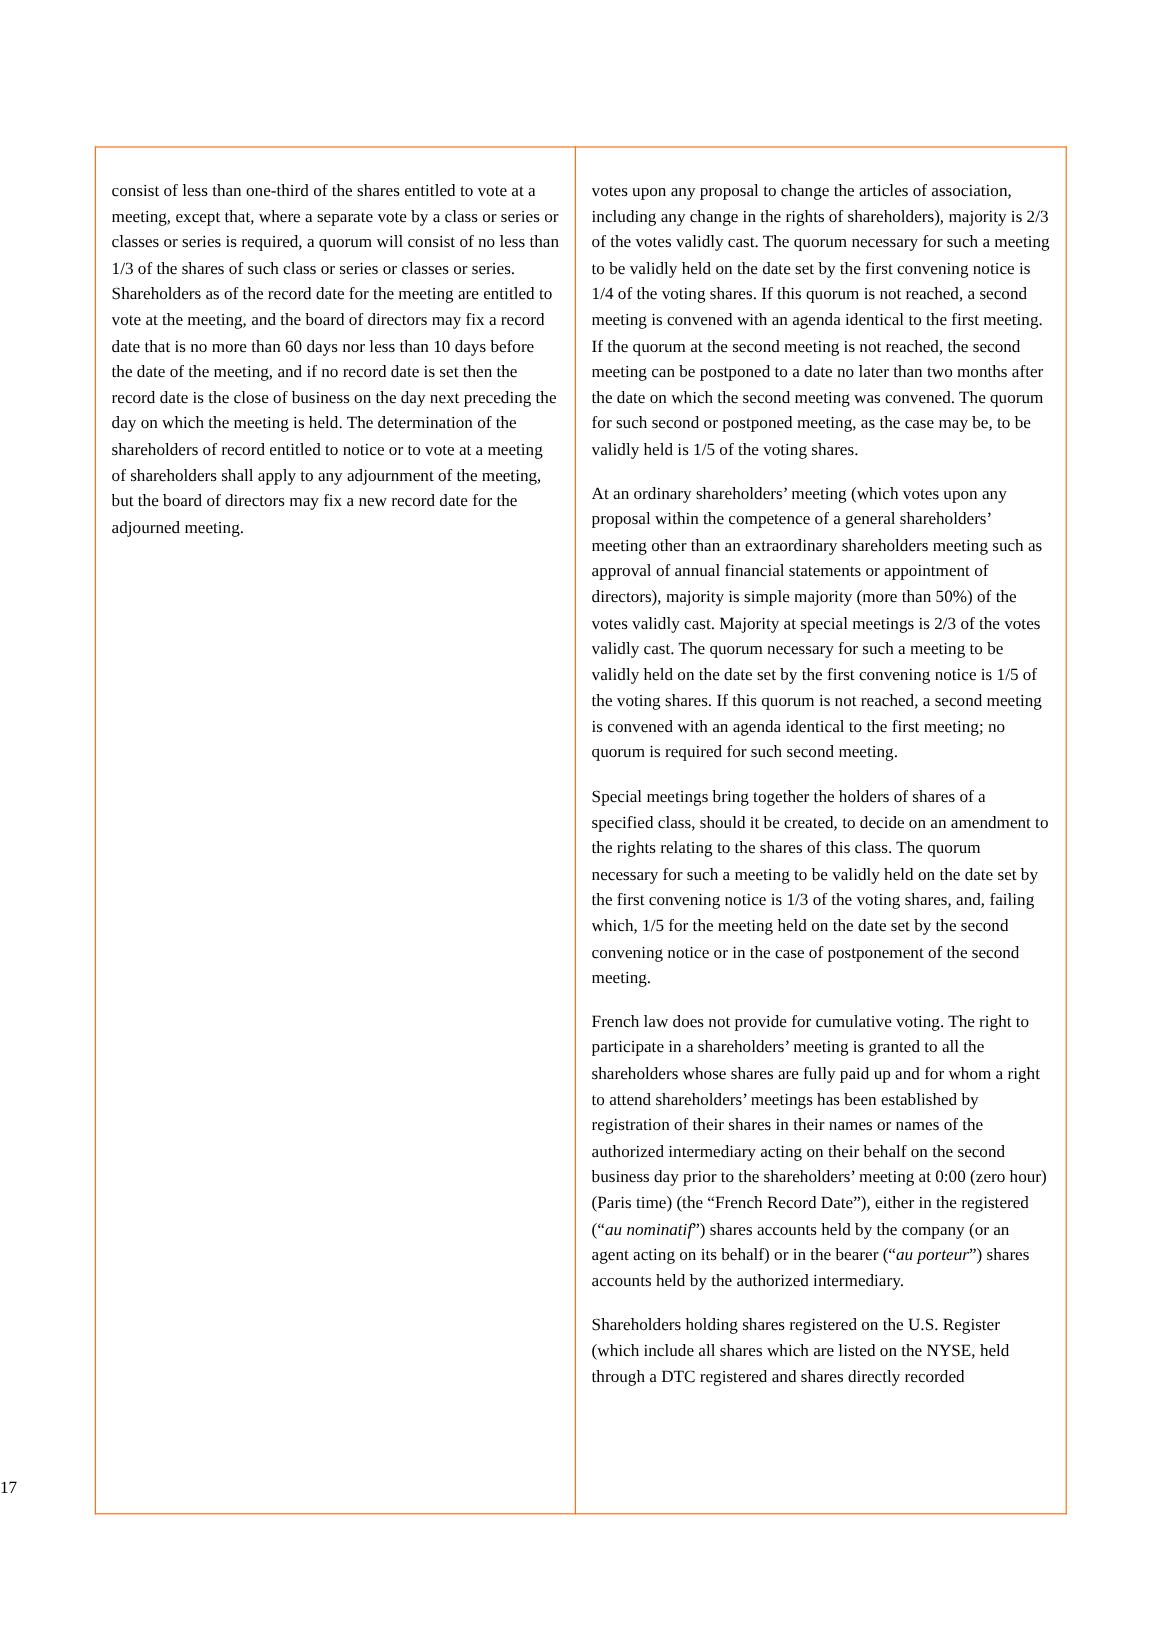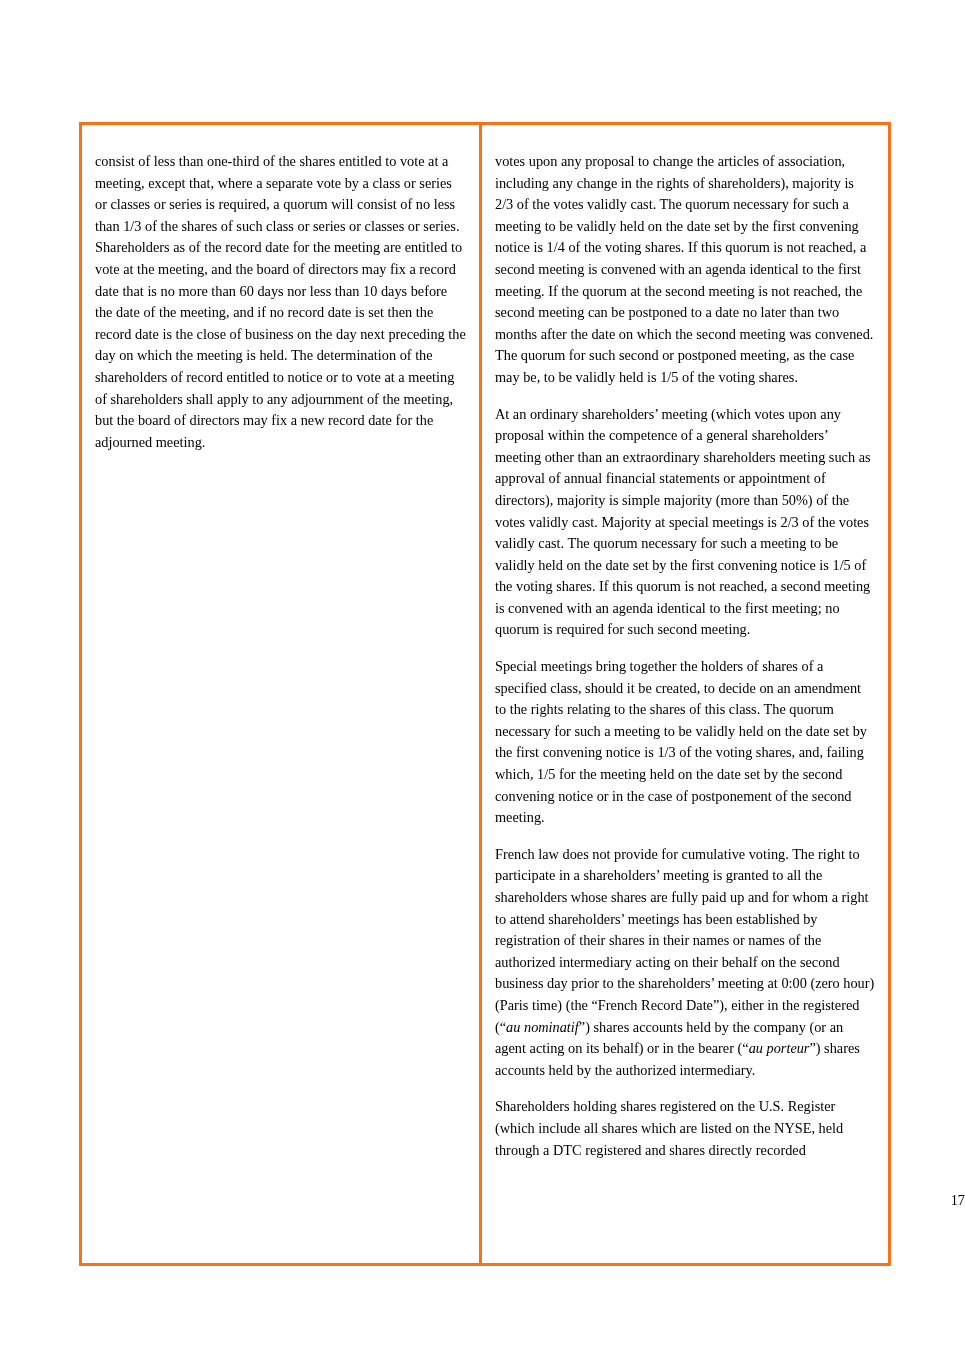--- a/index.html
+++ b/index.html
@@ -28,21 +28,21 @@
     top: 122px;
     width: 809px;
     box-sizing: border-box;
   }
   table.doc-table {
     border-collapse: collapse;
     width: 809px;
     table-layout: fixed;
   }
   table.doc-table td {
-    border: 3px solid #f97316;
+    border: 1px solid #f97316;
     vertical-align: top;
     padding: 26px 13px 12px 13px;
     box-sizing: border-box;
   }
   td.col-left {
     width: 400px;
   }
   td.col-right {
     width: 409px;
   }
@@ -56,23 +56,23 @@
     line-height: 21.6px;
     text-align: left;
     font-family: "Liberation Serif", serif;
   }
   p.para:last-child {
     margin-bottom: 0;
   }
   .page-number {
     position: absolute;
     left: 0;
-    top: 1192px;
+    top: 1232px;
     width: 965px;
-    text-align: right;
+    text-align: left;
     font-size: 14.3px;
     font-family: "Liberation Serif", serif;
   }
   i { font-style: italic; }
 </style>
 </head>
 <body>
 
 <div class="page">
 

